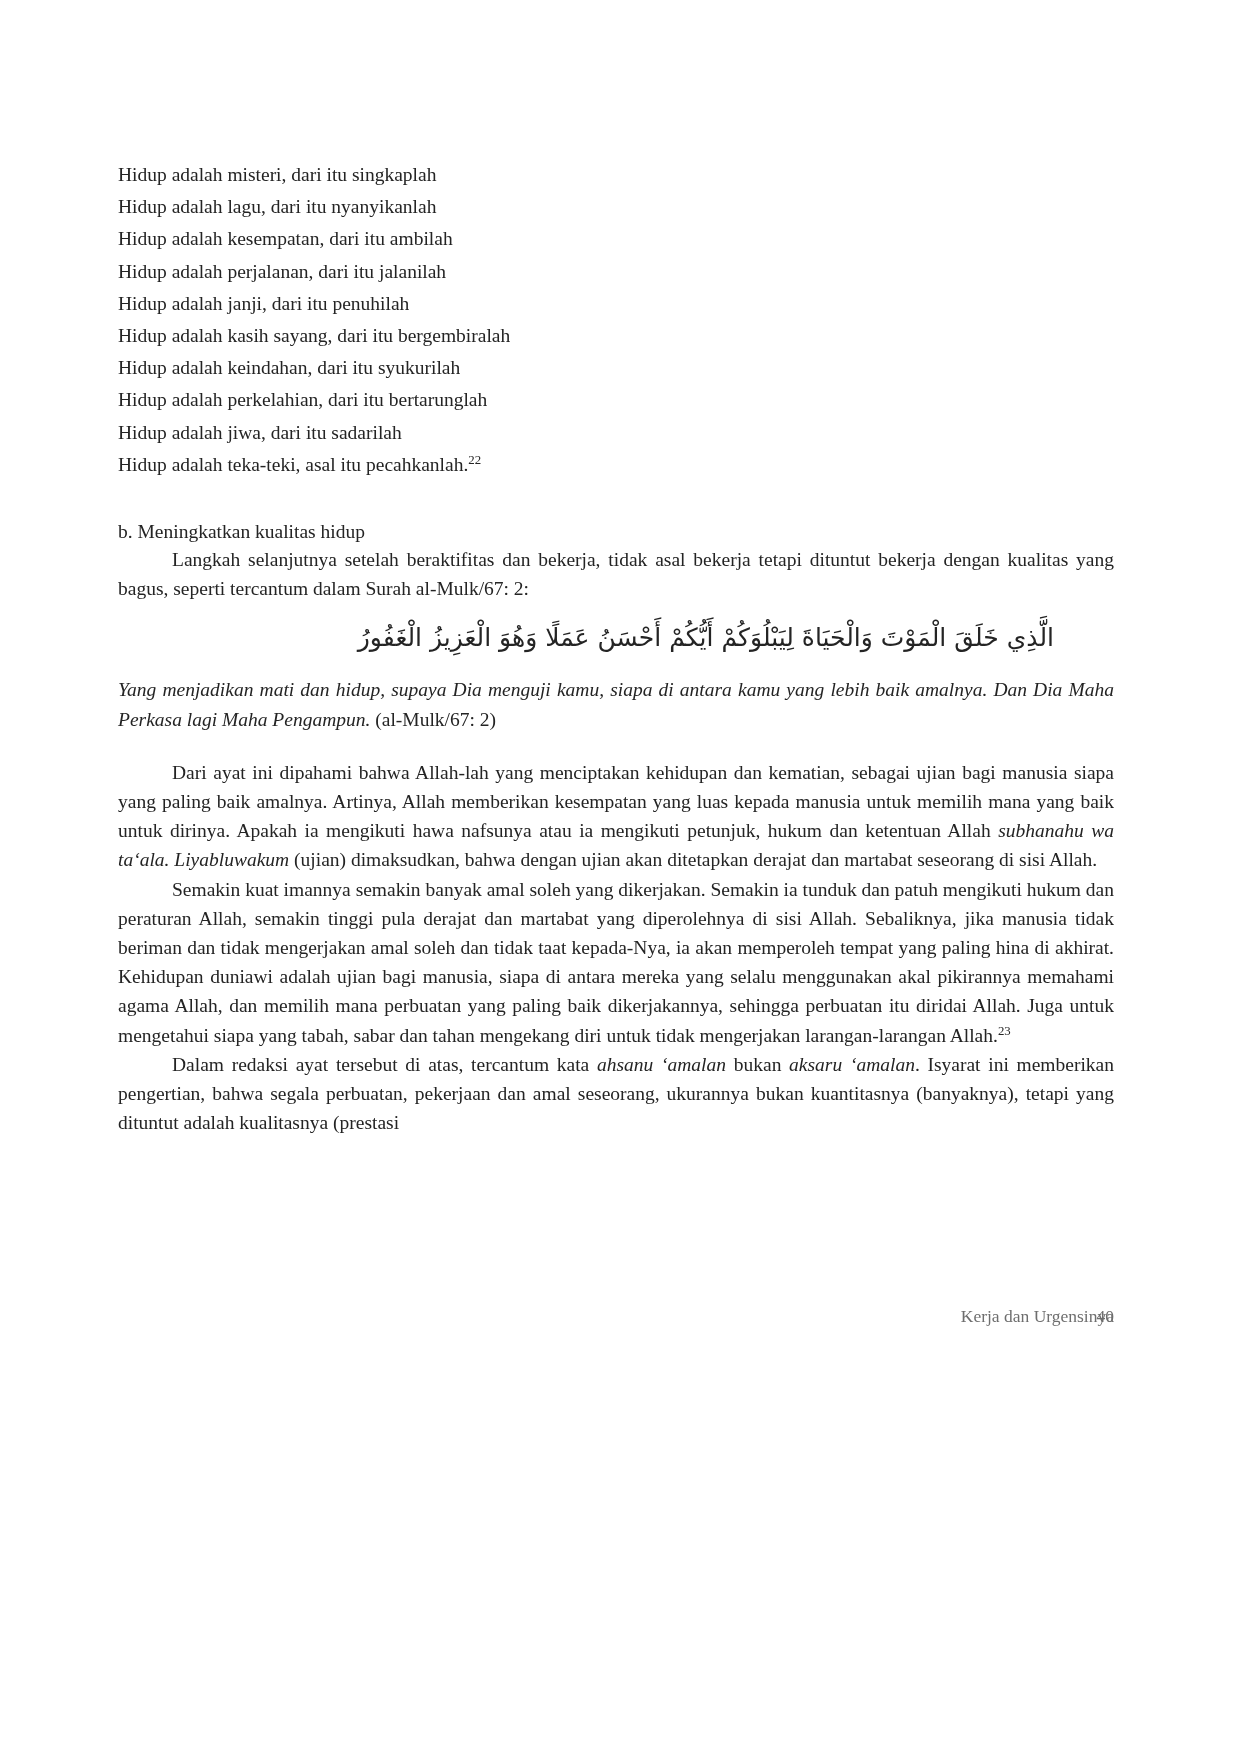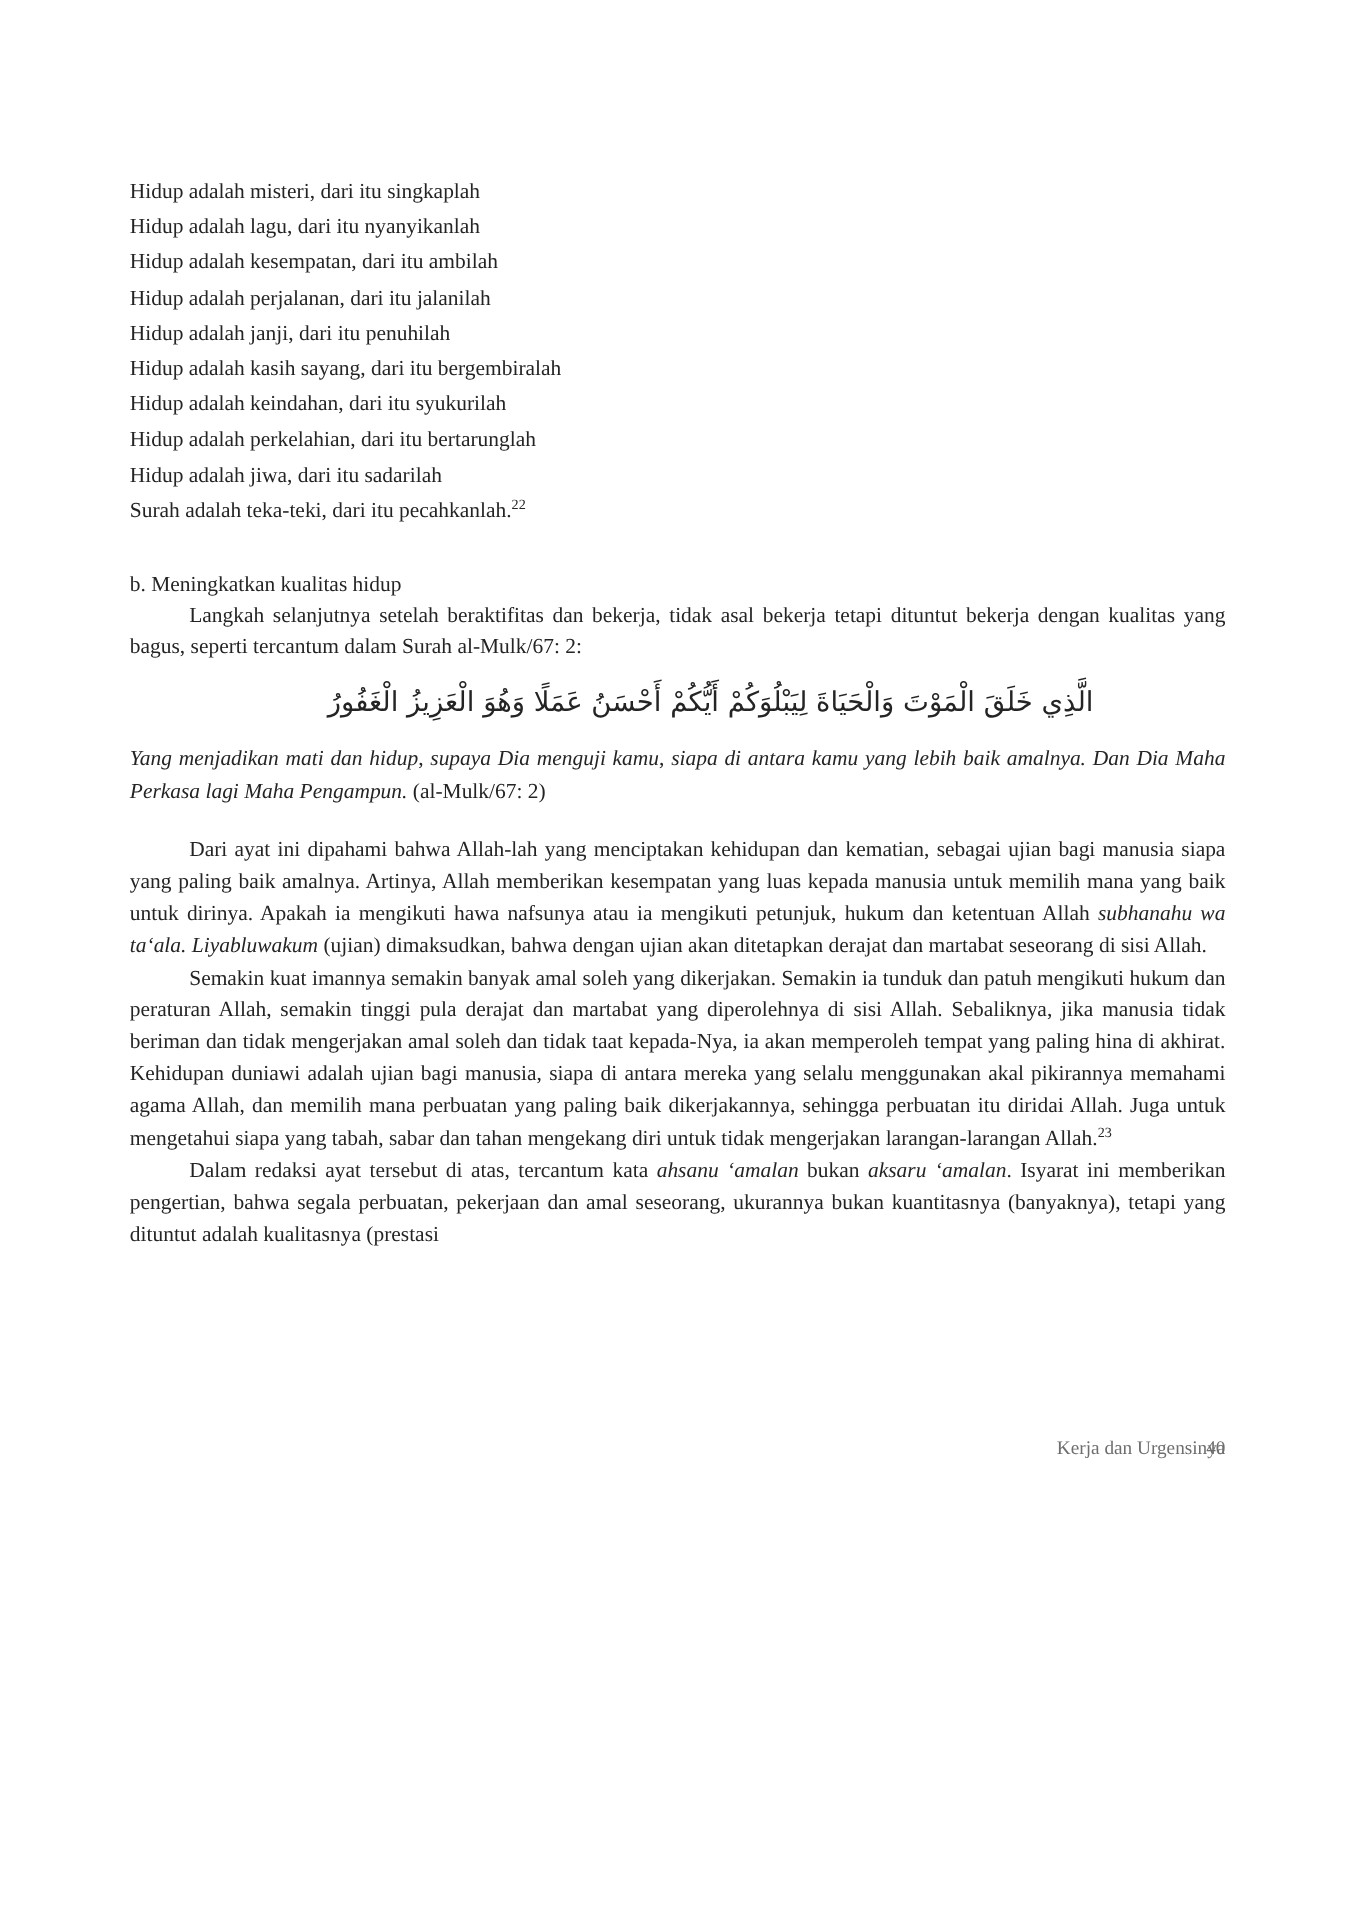--- a/index.html
+++ b/index.html
@@ -36,21 +36,21 @@
     font-family: Liberation Serif, serif;
   }
   .para {
     margin: 0;
     text-align: justify;
     line-height: 29.2px;
   }
   .indent { text-indent: 54px; }
   .arabic {
     direction: rtl;
-    text-align: center;
+    text-align: right;
     font-family: "DejaVu Sans", sans-serif;
     font-size: 25px;
     line-height: 58px;
     margin: 6px 0 8px 0;
     padding-left: 120px;
     padding-right: 60px;
   }
   .translation {
     margin: 4px 0 24px 0;
   }
@@ -90,21 +90,21 @@
     <div class="poem">
         <div class="poem-line"><span>Hidup adalah misteri, dari itu singkaplah</span></div>
         <div class="poem-line"><span>Hidup adalah lagu, dari itu nyanyikanlah</span></div>
         <div class="poem-line"><span>Hidup adalah kesempatan, dari itu ambilah</span></div>
         <div class="poem-line"><span>Hidup adalah perjalanan, dari itu jalanilah</span></div>
         <div class="poem-line"><span>Hidup adalah janji, dari itu penuhilah</span></div>
         <div class="poem-line"><span>Hidup adalah kasih sayang, dari itu bergembiralah</span></div>
         <div class="poem-line"><span>Hidup adalah keindahan, dari itu syukurilah</span></div>
         <div class="poem-line"><span>Hidup adalah perkelahian, dari itu bertarunglah</span></div>
         <div class="poem-line"><span>Hidup adalah jiwa, dari itu sadarilah</span></div>
-        <div class="poem-line"><span>Surah adalah teka-teki, dari itu pecahkanlah.</span><sup>22</sup></div>
+        <div class="poem-line"><span>Hidup adalah teka-teki, asal itu pecahkanlah.</span><sup>22</sup></div>
       </div>
 
     <h3 class="heading">b. Meningkatkan kualitas hidup</h3>
 
     <p class="para indent"><span>Langkah selanjutnya setelah beraktifitas dan bekerja, tidak asal bekerja tetapi dituntut bekerja dengan kualitas yang bagus, seperti tercantum dalam Surah al-Mulk/67: 2:</span></p>
 
     <div class="arabic" dir="rtl" lang="ar">الَّذِي خَلَقَ الْمَوْتَ وَالْحَيَاةَ لِيَبْلُوَكُمْ أَيُّكُمْ أَحْسَنُ عَمَلًا وَهُوَ الْعَزِيزُ الْغَفُورُ</div>
 
     <p class="para translation"><em>Yang menjadikan mati dan hidup, supaya Dia menguji kamu, siapa di antara kamu yang lebih baik amalnya. Dan Dia Maha Perkasa lagi Maha Pengampun.</em><span> (al-Mulk/67: 2)</span></p>
 

